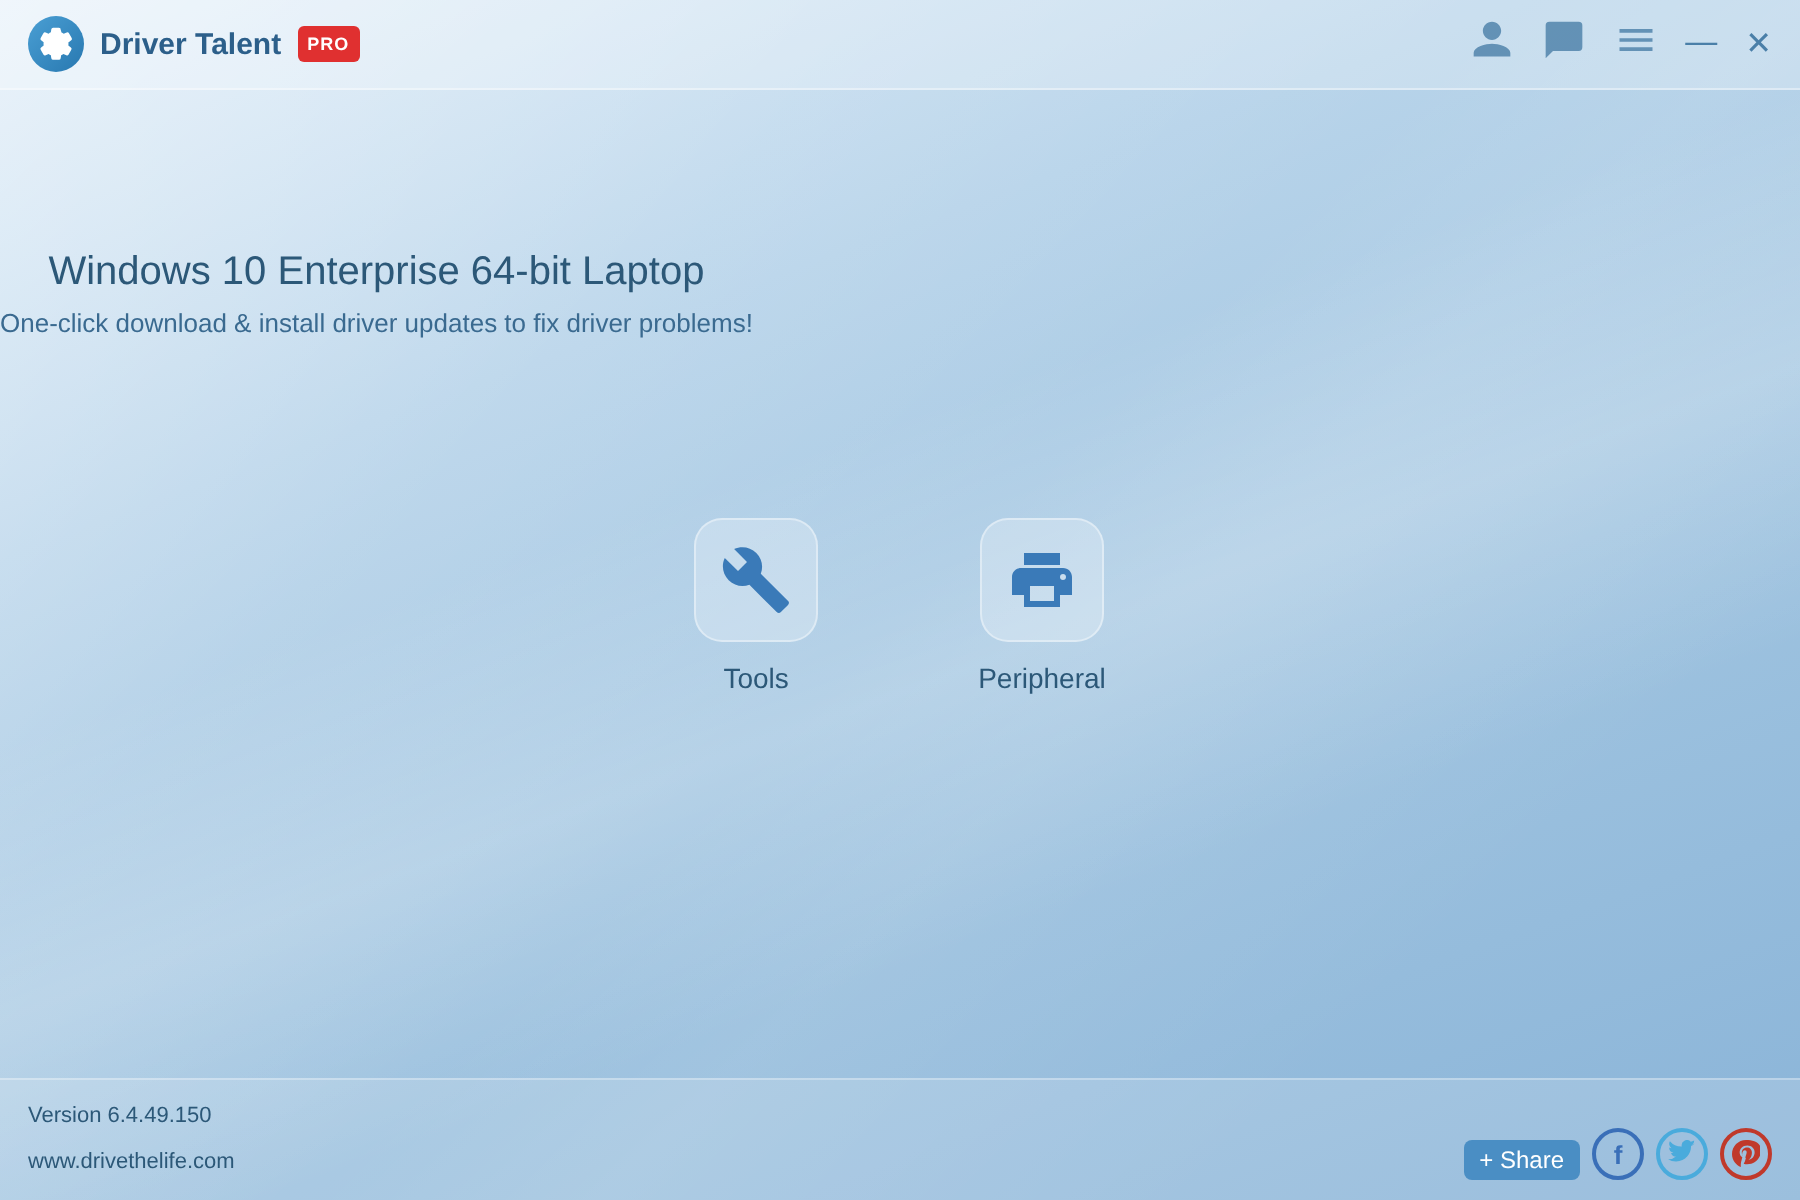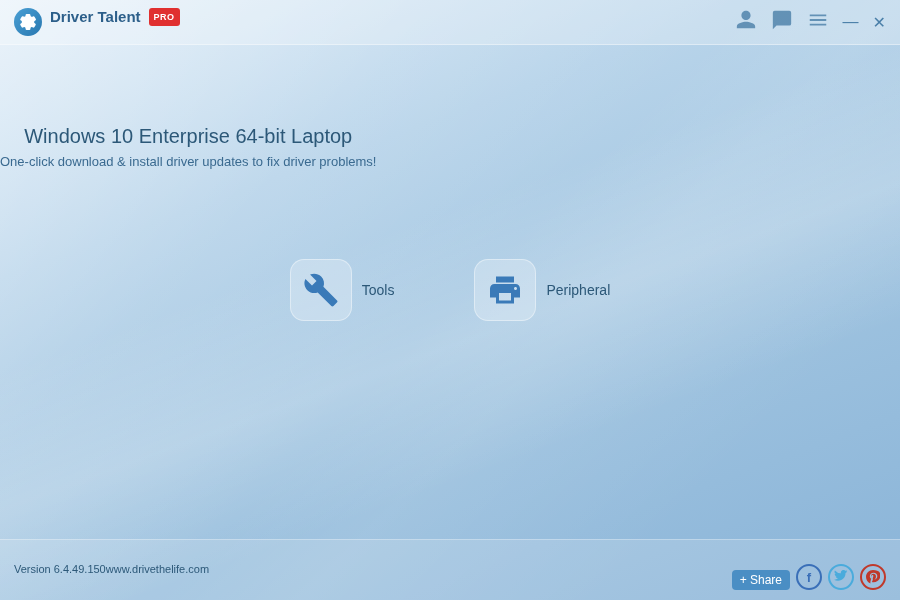--- a/index.html
+++ b/index.html
@@ -55,21 +55,21 @@
       display: flex;
       align-items: center;
       justify-content: space-between;
       padding: 8px 14px;
       background: rgba(255,255,255,0.25);
       border-bottom: 1px solid rgba(255,255,255,0.4);
     }
 
     .titlebar-left {
       display: flex;
-      align-items: flex-start;
+      align-items: center;
       gap: 8px;
     }
 
     .app-icon {
       width: 28px;
       height: 28px;
       background: linear-gradient(135deg, #4a9fd4, #2878b0);
       border-radius: 50%;
       display: flex;
       align-items: center;
@@ -170,21 +170,21 @@
       position: relative;
       z-index: 5;
       display: flex;
       justify-content: center;
       gap: 80px;
       margin-top: 80px;
     }
 
     .icon-item {
       display: flex;
-      flex-direction: row;
+      flex-direction: column;
       align-items: center;
       gap: 10px;
       cursor: pointer;
     }
 
     .icon-circle {
       width: 62px;
       height: 62px;
       background: rgba(255,255,255,0.25);
       border-radius: 14px;
@@ -212,21 +212,22 @@
       display: flex;
       align-items: center;
       justify-content: space-between;
       padding: 8px 14px 10px;
       background: rgba(255,255,255,0.15);
       border-top: 1px solid rgba(255,255,255,0.3);
     }
 
     .footer-left {
       display: flex;
-      flex-direction: row;
+      flex-direction: column;
+      gap: 11px;
     }
 
     .version-text {
       font-size: 11px;
       color: #2c5878;
     }
 
     .website-text {
       font-size: 11px;
       color: #2c5878;

